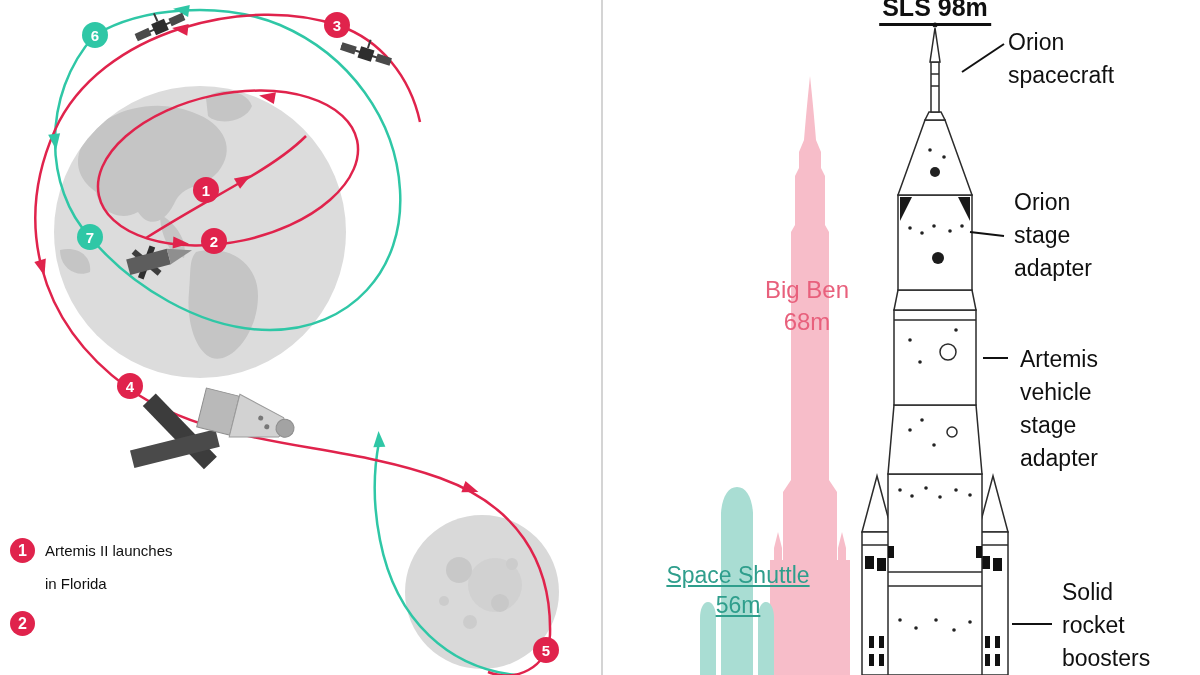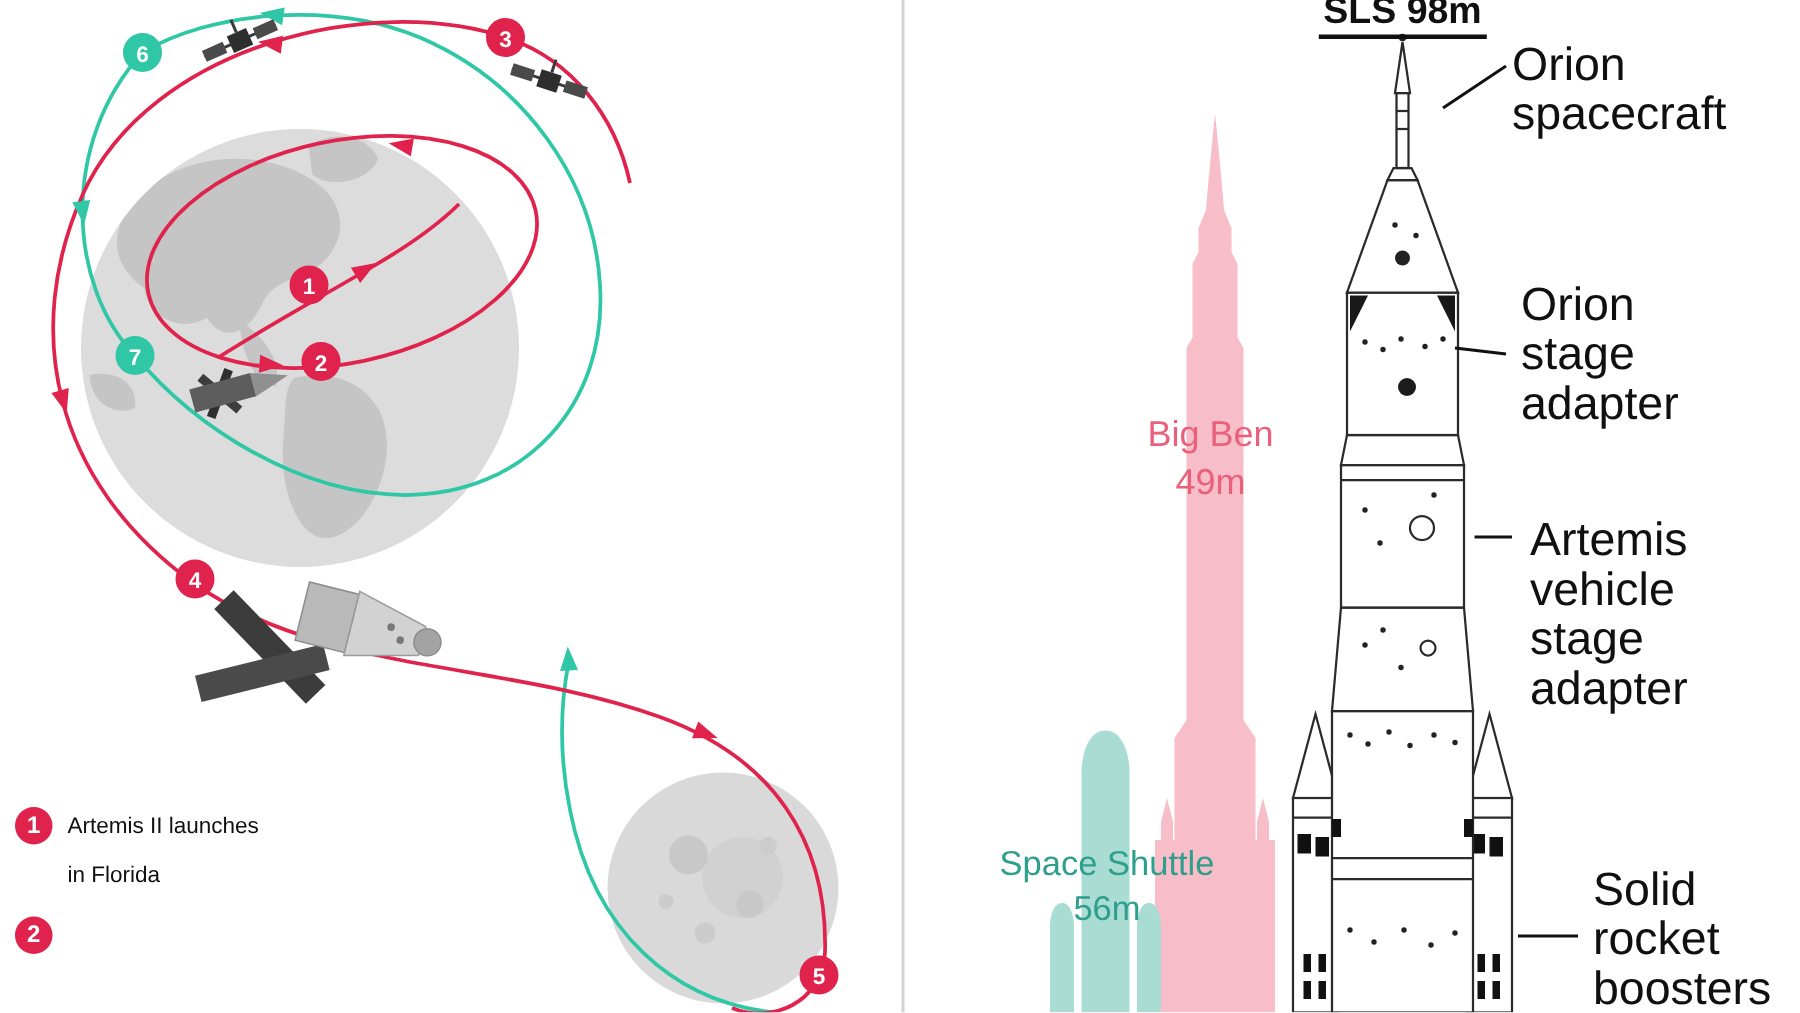--- a/index.html
+++ b/index.html
@@ -18,27 +18,27 @@
   .left-panel{left:0;width:600px;}
   .right-panel{left:604px;width:596px;}
   .divider{position:absolute;left:601px;top:0;width:2px;height:675px;background:#d4d4d4;}
   svg{position:absolute;left:0;top:0;display:block;}
   .marker-num{font:700 15px "Liberation Sans",sans-serif;fill:#ffffff;text-anchor:middle;}
   .legend{position:absolute;left:10px;top:534px;width:420px;}
   .legend-item{display:flex;align-items:flex-start;margin-bottom:7px;}
   .legend-marker{flex:0 0 auto;width:25px;height:25px;border-radius:50%;background:var(--red);
     color:#fff;font:700 16px/25px "Liberation Sans",sans-serif;text-align:center;margin:4px 10px 0 0;}
   .legend-text{font-size:15px;line-height:33px;color:var(--ink);white-space:pre-line;}
-  .label{position:absolute;white-space:pre-line;color:var(--ink);font-size:31px;line-height:33px;}
+  .label{position:absolute;white-space:pre-line;color:var(--ink);font-size:23px;line-height:33px;}
   .sls-label{left:331px;top:-7px;transform:translateX(-50%);font-weight:700;font-size:25px;line-height:29px;
     border-bottom:3px solid #101010;padding:0 3px 1px 3px;white-space:nowrap;}
   .bigben-label{left:203px;top:274px;transform:translateX(-50%);color:var(--pink-text);
     text-align:center;font-size:24px;line-height:32px;}
   .shuttle-label{left:134px;top:560px;transform:translateX(-50%);color:var(--teal-text);
-    text-align:center;font-size:23px;line-height:30px;}
+    text-align:center;font-size:23px;line-height:30px;text-decoration:underline;}
 </style>
 </head>
 <body>
 
 <div class="stage">
 
   <div class="panel left-panel">
     <svg width="600" height="675" viewBox="0 0 600 675">
       <defs>
         <clipPath id="earthClip">
@@ -294,21 +294,21 @@
       <g stroke="#111111" stroke-width="2">
         <line x1="400" y1="44" x2="358" y2="72"></line>
         <line x1="400" y1="236" x2="366" y2="232"></line>
         <line x1="404" y1="358" x2="379" y2="358"></line>
         <line x1="448" y1="624" x2="408" y2="624"></line>
       </g>
     </svg>
 
     <div class="label sls-label">SLS 98m</div>
     <div class="label bigben-label">Big Ben
-49m</div>
+68m</div>
     <div class="label shuttle-label">Space Shuttle
 56m</div>
 
     <div class="label" style="left:404px;top:26px;">Orion
 spacecraft</div>
     <div class="label" style="left:410px;top:186px;">Orion
 stage
 adapter</div>
     <div class="label" style="left:416px;top:343px;">Artemis
 vehicle

